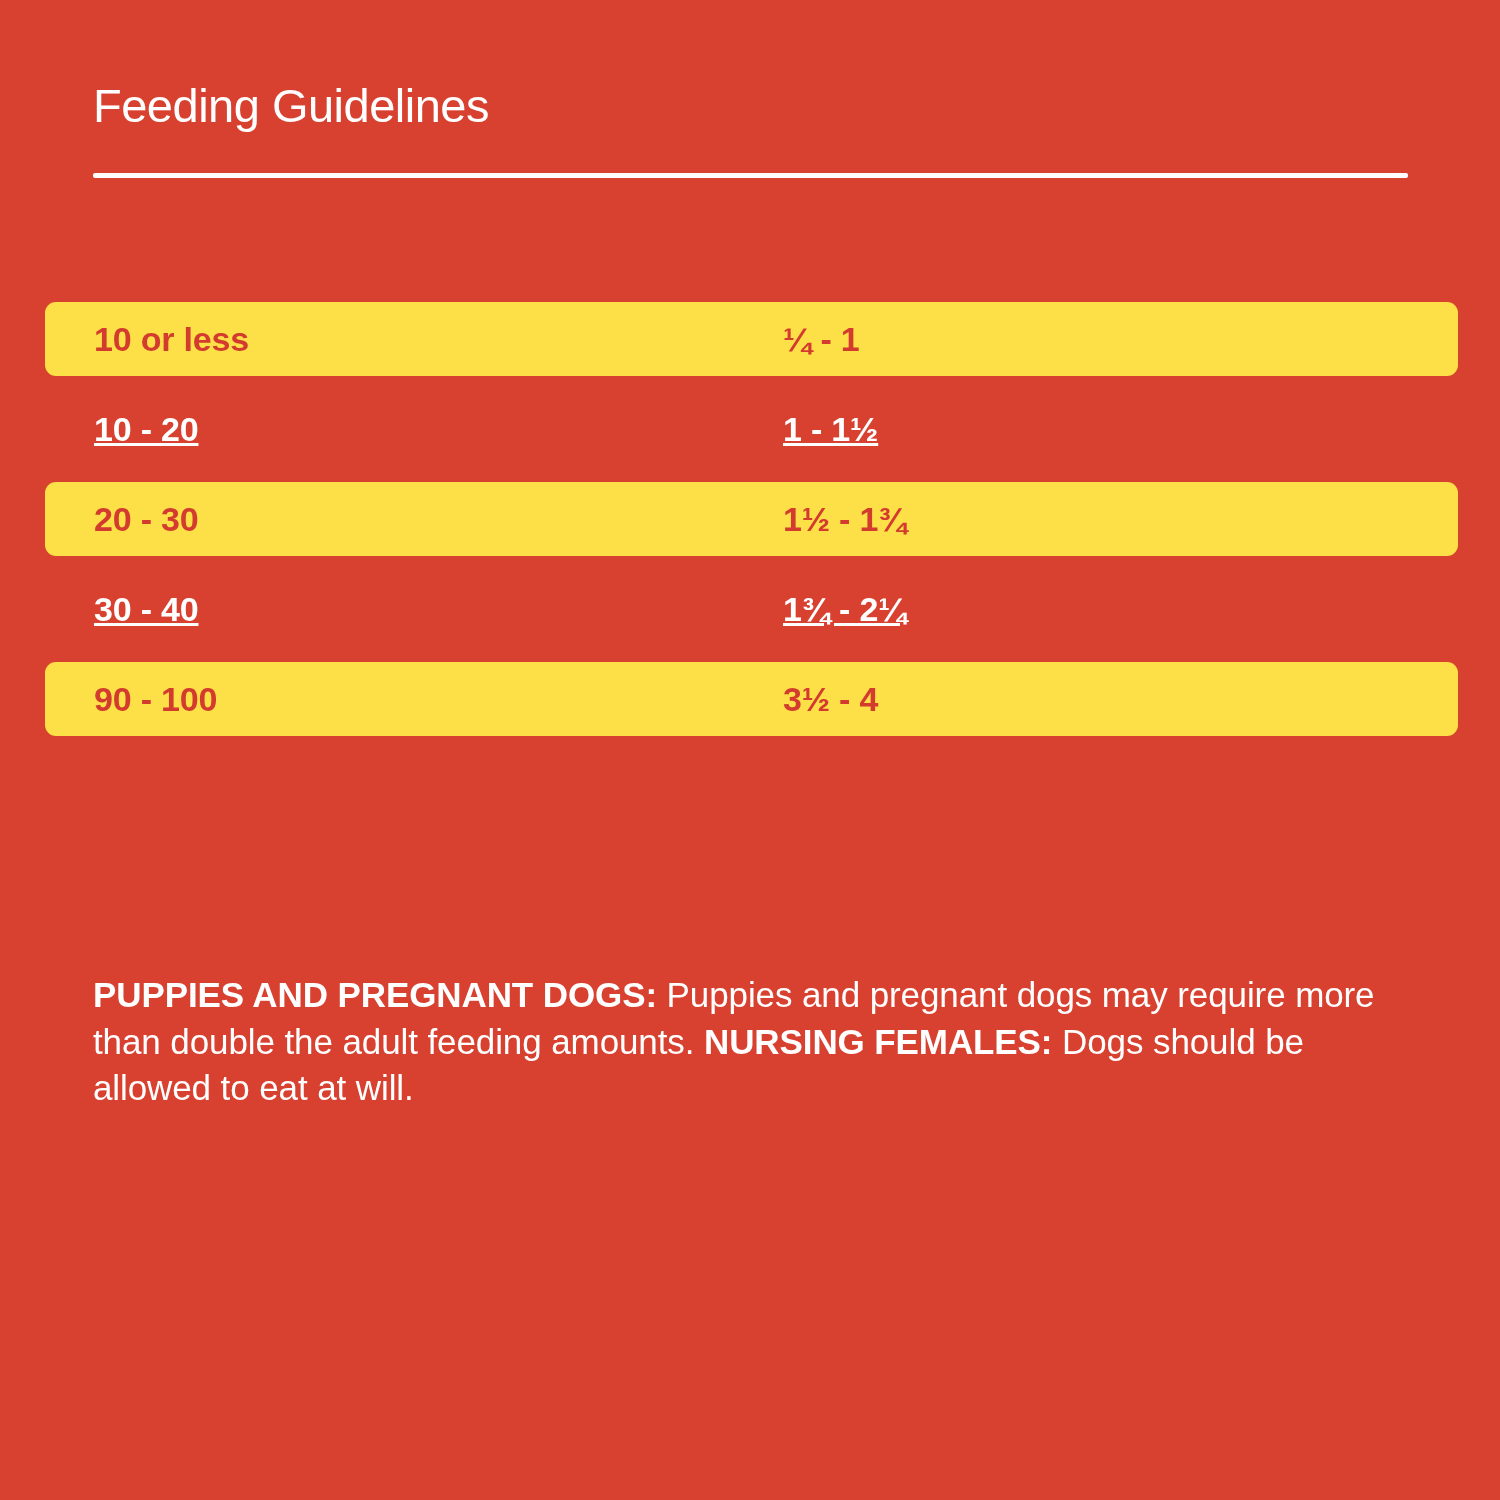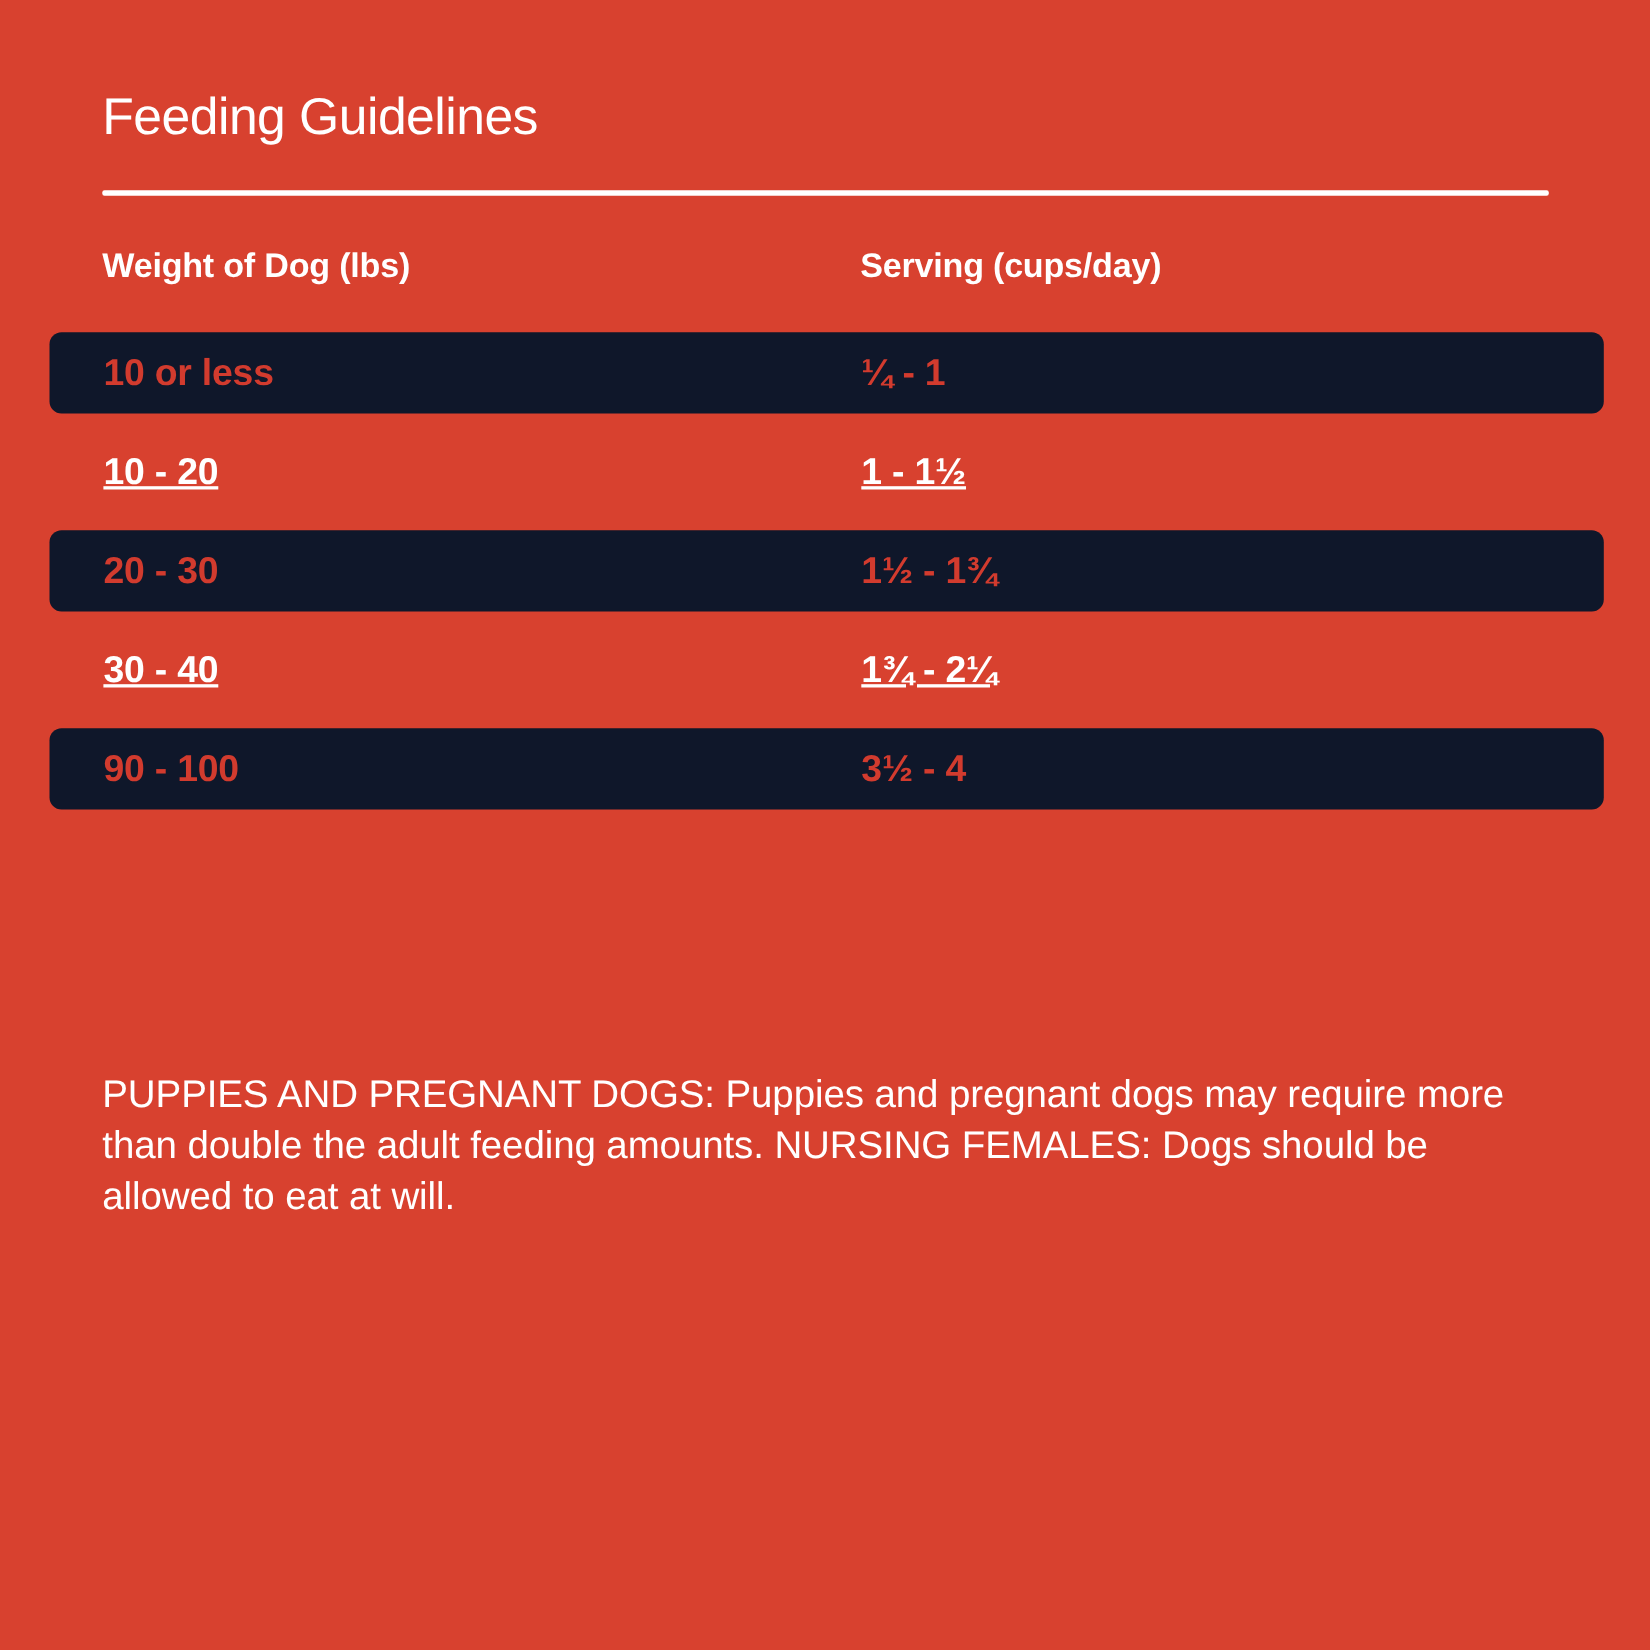--- a/index.html
+++ b/index.html
@@ -81,21 +81,21 @@
   .row {
     position:relative;
     width:1413px;
     margin-left:45px;
     height:74px;
     margin-bottom:16px;
     border-radius:11px;
   }
 
   .row.alt {
-    background:#0f172a;
+    background:#fde047;
   }
 
   .row.plain {
     background:transparent;
   }
 
   .cell {
     position:absolute;
     top:50%;
     transform:translateY(-50%);
@@ -119,36 +119,32 @@
     top:972px;
     width:1330px;
     font-size:35px;
     font-weight:300;
     color:#FFFFFF;
     line-height:1.33;
     letter-spacing:-0.1px;
   }
 
   .footnote b {
-    font-weight:normal;
+    font-weight:bold;
   }
 </style>
 </head>
 <body>
 
 <div class="panel">
 
   <div class="title">Feeding Guidelines</div>
 
   <div class="title-rule"></div>
 
-  <div class="col-headers">
-    <div class="col-head c1">Weight of Dog (lbs)</div>
-    <div class="col-head c2">Serving (cups/day)</div>
-  </div>
 
   <div class="rows">
 
     <div class="row alt">
       <div class="cell c1">10 or less</div>
       <div class="cell c2">¼ - 1</div>
     </div>
 
     <div class="row plain">
       <div class="cell c1">10 - 20</div>

